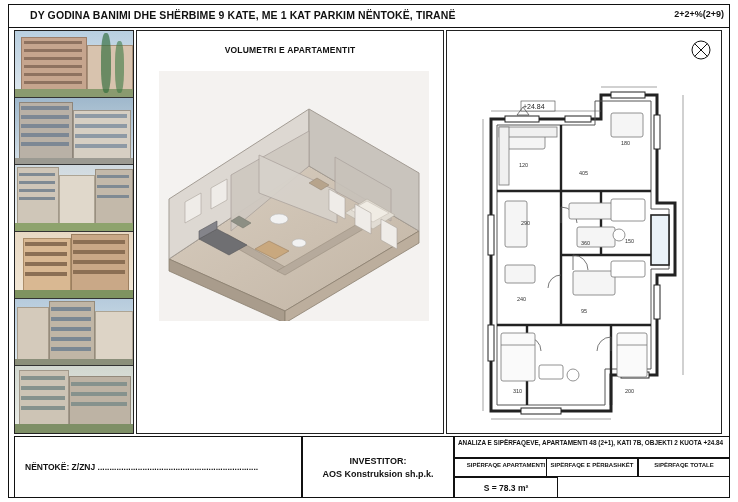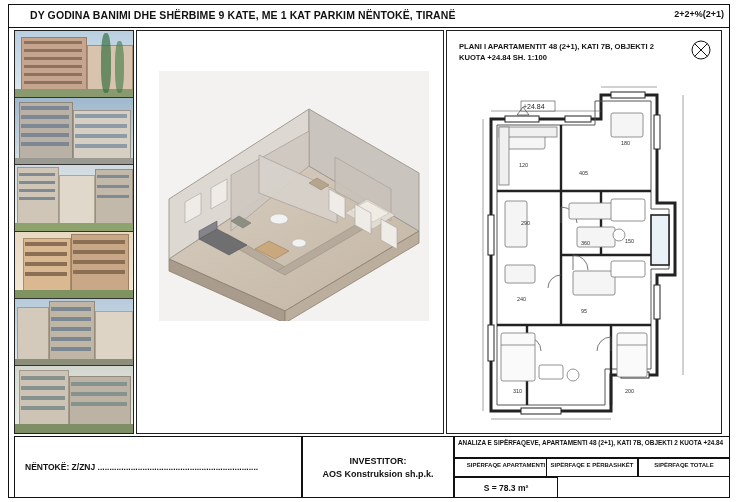--- a/index.html
+++ b/index.html
@@ -53,21 +53,21 @@
   svg{display:block;}
 </style>
 </head>
 <body>
 
 <div class="sheet">
   <div class="frame"></div>
 
   <div class="titlebar">
     <div class="txt">DY GODINA BANIMI DHE SHËRBIME 9 KATE, ME 1 KAT PARKIM NËNTOKË, TIRANË</div>
-    <div class="code">2+2+%(2+1)</div>
+    <div class="code">2+2+%(2+9)</div>
   </div>
 
   <div class="photocol">
 
     <div class="photo" style="top:0;">
       <div class="ph-sky" style="background:linear-gradient(#b9cfe0,#dfe8ee);"></div>
       <div class="bl" style="left:6px;top:6px;width:64px;height:56px;background:#c6a58e;border:1px solid #9c7f6b;"></div>
       <div class="bl" style="left:9px;top:10px;width:58px;height:3px;background:#8e7260;"></div>
       <div class="bl" style="left:9px;top:18px;width:58px;height:3px;background:#8e7260;"></div>
       <div class="bl" style="left:9px;top:26px;width:58px;height:3px;background:#8e7260;"></div>
@@ -148,20 +148,21 @@
       <div class="bl" style="left:6px;top:30px;width:44px;height:4px;background:#86928d;"></div>
       <div class="bl" style="left:6px;top:40px;width:44px;height:4px;background:#86928d;"></div>
       <div class="bl" style="left:56px;top:16px;width:56px;height:4px;background:#86928d;"></div>
       <div class="bl" style="left:56px;top:26px;width:56px;height:4px;background:#86928d;"></div>
       <div class="bl" style="left:56px;top:36px;width:56px;height:4px;background:#86928d;"></div>
       <div class="bl" style="left:0;top:58px;width:118px;height:9px;background:#7e8f66;"></div>
     </div>
   </div>
 
   <div class="centerpanel">
+    <div class="center-title">VOLUMETRI E APARTAMENTIT</div>
     <div class="render3d">
       <svg width="270" height="250" viewBox="0 0 270 250">
         <defs>
           <linearGradient id="flr" x1="0" y1="0" x2="1" y2="1">
             <stop offset="0%" stop-color="#d8cdbf"></stop>
               <stop offset="100%" stop-color="#c2b5a5"></stop>
           </linearGradient>
         </defs>
         <rect x="0" y="0" width="270" height="250" fill="#f4f2f0"></rect>
 
@@ -199,24 +200,20 @@
         <polygon points="26,152 42,143 42,122 26,131" fill="#efece8" stroke="#a9a29a" stroke-width=".6"></polygon>
         <polygon points="52,138 68,129 68,108 52,117" fill="#efece8" stroke="#a9a29a" stroke-width=".6"></polygon>
 
         <polygon points="72,150 84,157 92,152 80,145" fill="#8d8f84" stroke="#6f7167" stroke-width=".5"></polygon>
         <polygon points="150,112 162,119 170,114 158,107" fill="#b7a48c" stroke="#8f8070" stroke-width=".5"></polygon>
       </svg>
     </div>
   </div>
 
   <div class="rightpanel">
-    <div class="rp-title">
-      <div>PLANI I APARTAMENTIT 48 (2+1), KATI 7B, OBJEKTI 2</div>
-      <div>KUOTA +24.84   SH. 1:100</div>
-    </div>
     <div class="rp-north">
       <svg width="20" height="20" viewBox="0 0 20 20">
         <circle cx="10" cy="10" r="9" fill="none" stroke="#111" stroke-width="1"></circle>
         <line x1="3.5" y1="3.5" x2="16.5" y2="16.5" stroke="#111" stroke-width="1"></line>
         <line x1="16.5" y1="3.5" x2="3.5" y2="16.5" stroke="#111" stroke-width="1"></line>
       </svg>
     </div>
 
     <div class="planwrap">
       <svg width="248" height="350" viewBox="0 0 248 350">

